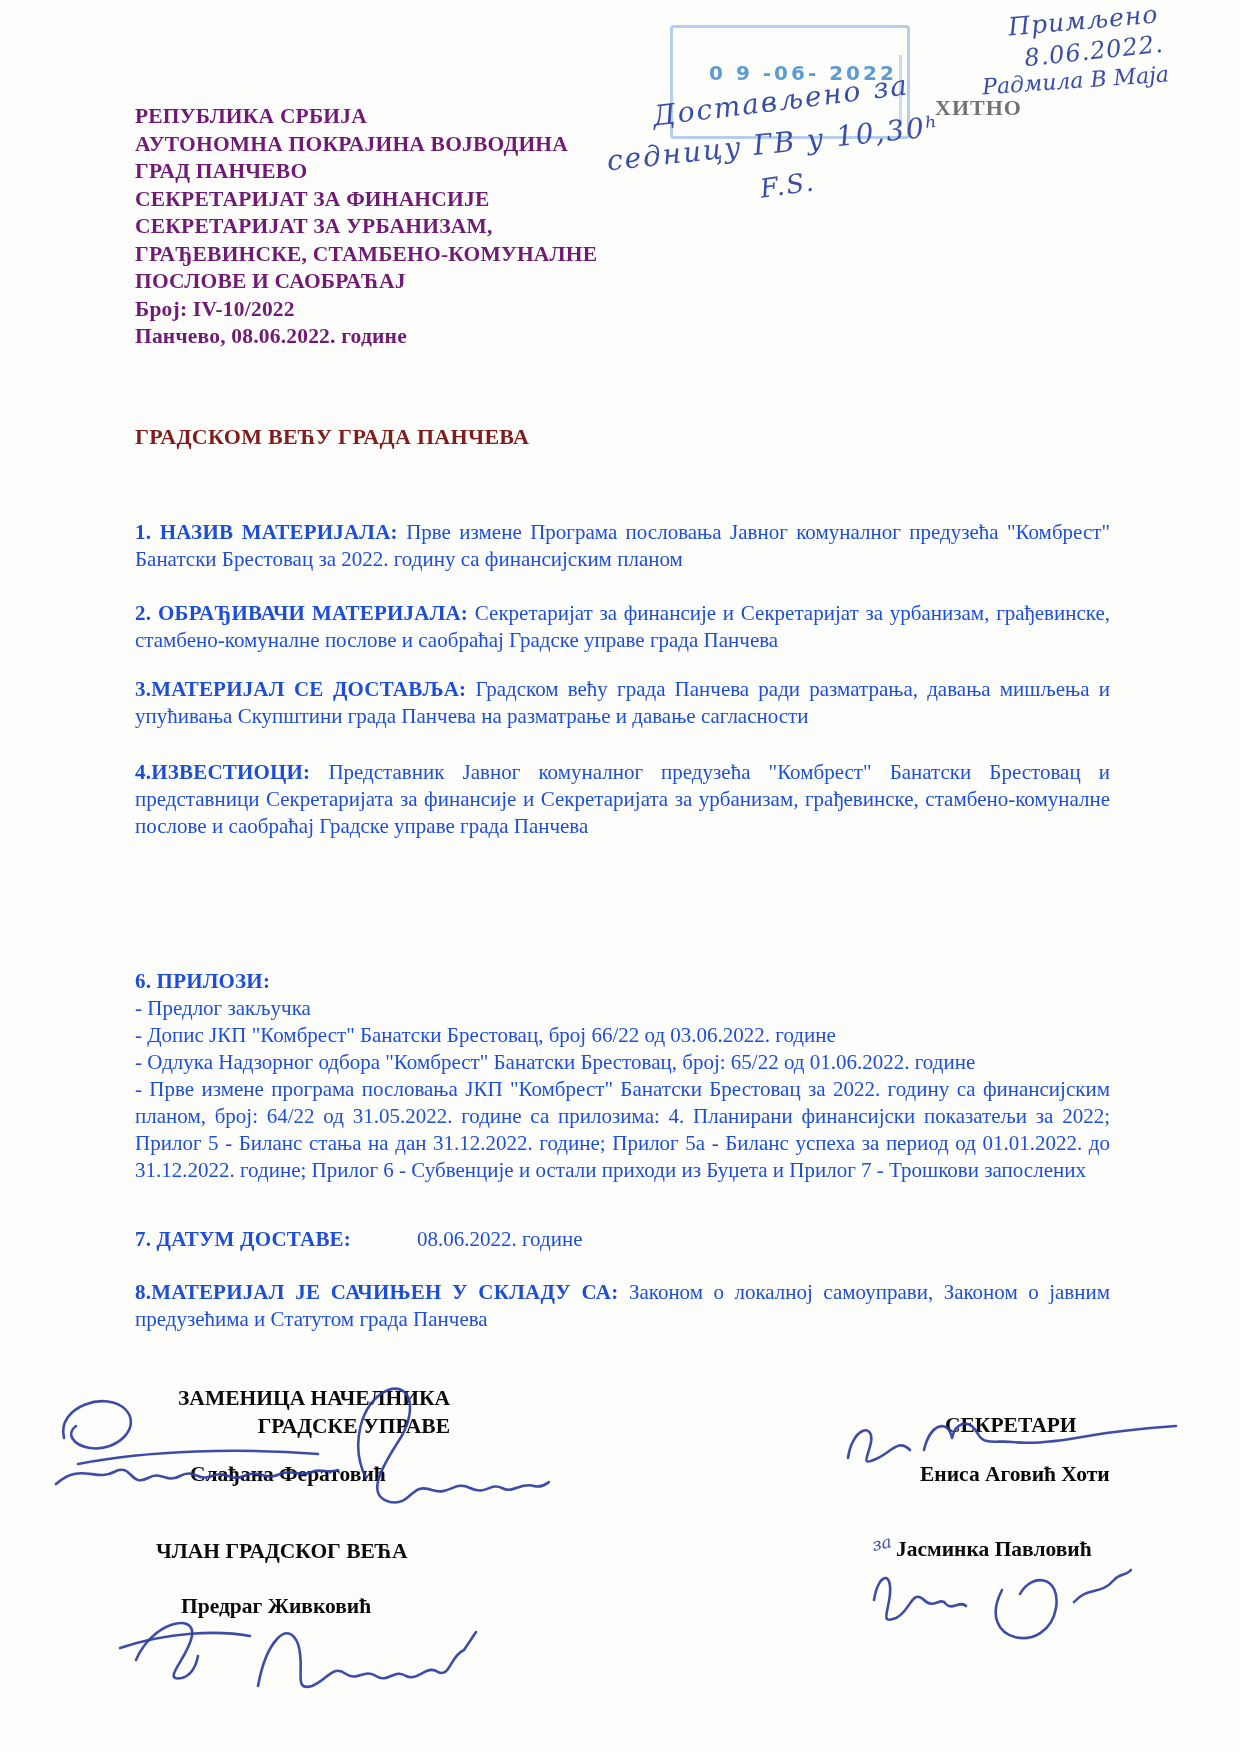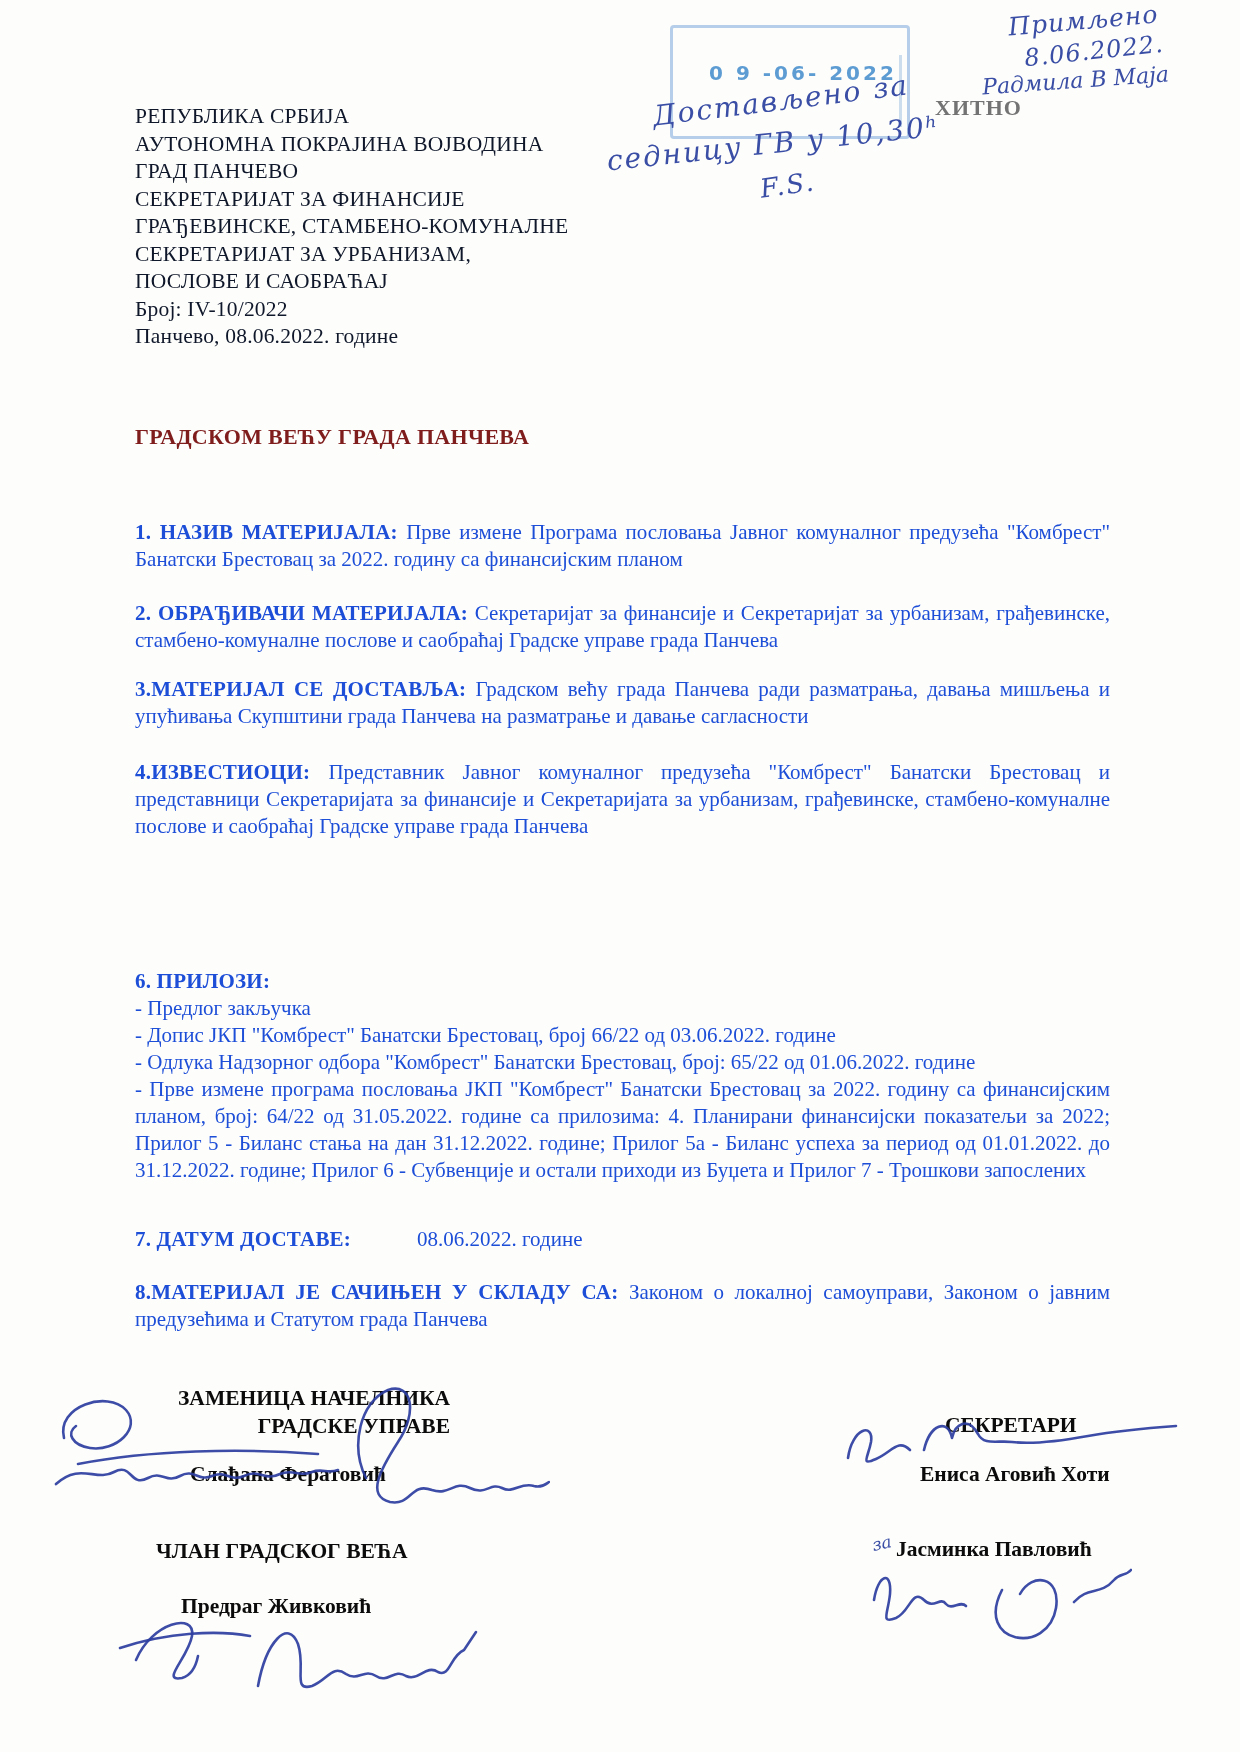--- a/index.html
+++ b/index.html
@@ -8,22 +8,22 @@
     width:1240px;height:1752px;
     margin:0 auto;
     background:#fdfdfb;
     font-family:"Liberation Serif", serif;
     color:#101010;
     overflow:hidden;
   }
   
   .hdr{
     position:absolute;left:135px;top:103px;
-    font-weight:normal;font-size:21.5px;line-height:27.5px;
-    letter-spacing:.2px;white-space:nowrap;color:#0f172a;
+    font-weight:bold;font-size:21.5px;line-height:27.5px;
+    letter-spacing:.2px;white-space:nowrap;color:#701a75;
   }
   .recipient{
     position:absolute;left:135px;top:416px;
     font-weight:bold;font-size:22px;letter-spacing:.3px;color:#7f1d1d;margin-top:8px;
   }
   
   .para{
     position:absolute;left:135px;width:975px;
     font-size:21px;line-height:27px;
     text-align:justify;color:#1d4ed8;
@@ -73,22 +73,22 @@
 </head>
 <body>
 
 <div class="page">
 
   <div class="hdr">
     <div>РЕПУБЛИКА СРБИЈА</div>
     <div>АУТОНОМНА ПОКРАЈИНА ВОЈВОДИНА</div>
     <div>ГРАД ПАНЧЕВО</div>
     <div>СЕКРЕТАРИЈАТ ЗА ФИНАНСИЈЕ</div>
+    <div>СЕКРЕТАРИЈАТ ЗА УРБАНИЗАМ,</div>
     <div>ГРАЂЕВИНСКЕ, СТАМБЕНО-КОМУНАЛНЕ</div>
-    <div>СЕКРЕТАРИЈАТ ЗА УРБАНИЗАМ,</div>
     <div>ПОСЛОВЕ И САОБРАЋАЈ</div>
     <div>Број: IV-10/2022</div>
     <div>Панчево, 08.06.2022. године</div>
   </div>
 
   <div class="stamp">
     <span class="stamp-date">0 9 -06- 2022</span>
   </div>
   <div class="stamp-stray"></div>
 

